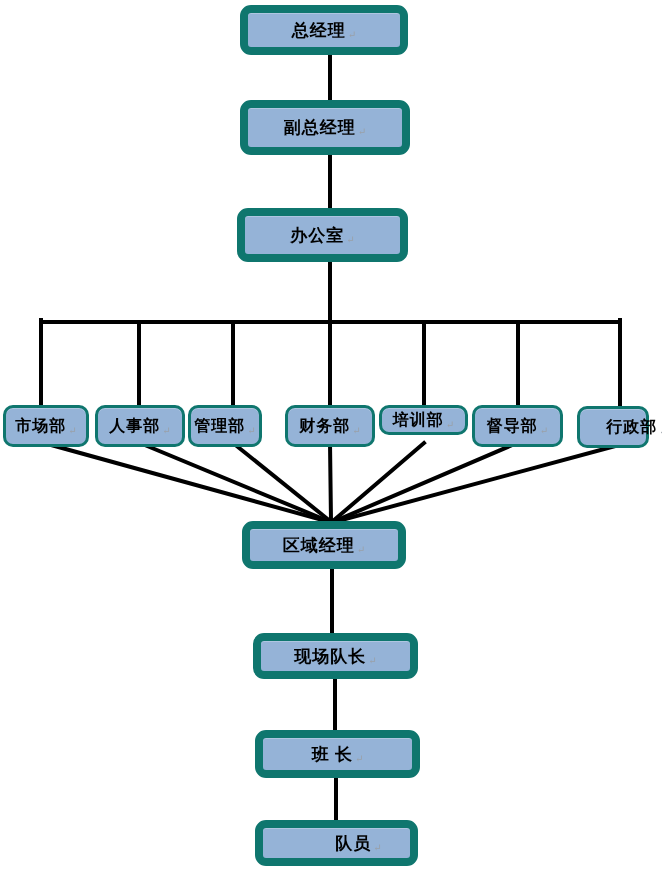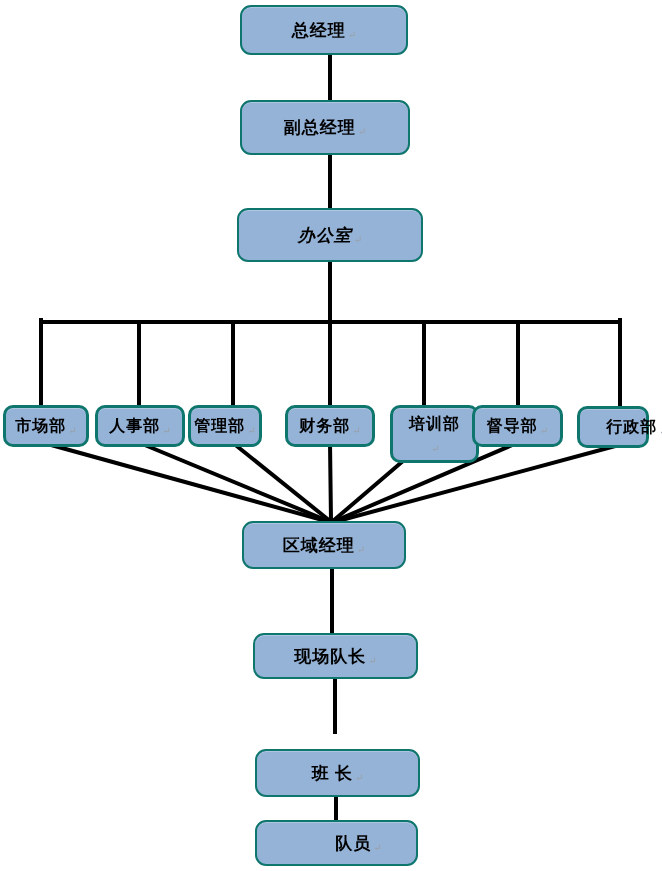--- a/index.html
+++ b/index.html
@@ -21,21 +21,21 @@
     top: 0;
     width: 662px;
     height: 871px;
     z-index: 1;
   }
   .node {
     position: absolute;
     z-index: 2;
     box-sizing: border-box;
     background: #95b3d7;
-    border: 2px solid #0f766e;
+    border: 8px solid #0f766e;
     border-radius: 11px;
     display: flex;
     align-items: center;
     justify-content: center;
     color: #000000;
     font-weight: bold;
     font-size: 17px;
     letter-spacing: 1px;
     box-shadow: inset 0 1px 0 rgba(255,255,255,0.25);
   }
@@ -46,31 +46,31 @@
     font-weight: normal;
     margin-left: 2px;
     margin-top: 8px;
     letter-spacing: 0;
   }
   .dept { font-size: 16px; border-width: 3.5px; border-radius: 10px; }
 
   
   .n-gm     { left: 240px; top: 5px;   width: 168px; height: 50px; }
   .n-dgm    { left: 240px; top: 100px; width: 170px; height: 55px; }
-  .n-office { left: 237px; top: 208px; width: 186px; height: 54px; font-style: italic; }
+  .n-office { left: 237px; top: 208px; width: 171px; height: 54px; }
   .n-d0 { left: 3px;   top: 405px; width: 86px; height: 42px; }
   .n-d1 { left: 95px;  top: 405px; width: 90px; height: 42px; }
   .n-d2 { left: 188px; top: 405px; width: 74px; height: 42px; align-items: center; }
   .n-d3 { left: 285px; top: 405px; width: 90px; height: 42px; }
-  .n-d4 { left: 390px; top: 405px; width: 89px; height: 58px; flex-direction: column; }
+  .n-d4 { left: 379px; top: 405px; width: 89px; height: 30px; }
   .n-d5 { left: 472px; top: 405px; width: 91px; height: 42px; }
   .n-d6 { left: 577px; top: 406px; width: 72px; height: 42px; padding-left: 48px; }
   .n-rm { left: 242px; top: 521px; width: 164px; height: 48px; }
   .n-sc { left: 253px; top: 633px; width: 165px; height: 46px; align-items: center; }
-  .n-sl { left: 255px; top: 730px; width: 165px; height: 48px; margin-top: 19px; }
+  .n-sl { left: 255px; top: 730px; width: 165px; height: 48px; }
   .n-tm { left: 255px; top: 820px; width: 163px; height: 46px; padding-left: 44px; }
 </style>
 </head>
 <body>
 
 <div class="canvas">
 
   <svg class="connectors" viewBox="0 0 662 871" xmlns="http://www.w3.org/2000/svg">
     <g stroke="#000000" stroke-width="4" stroke-linecap="square">
 

